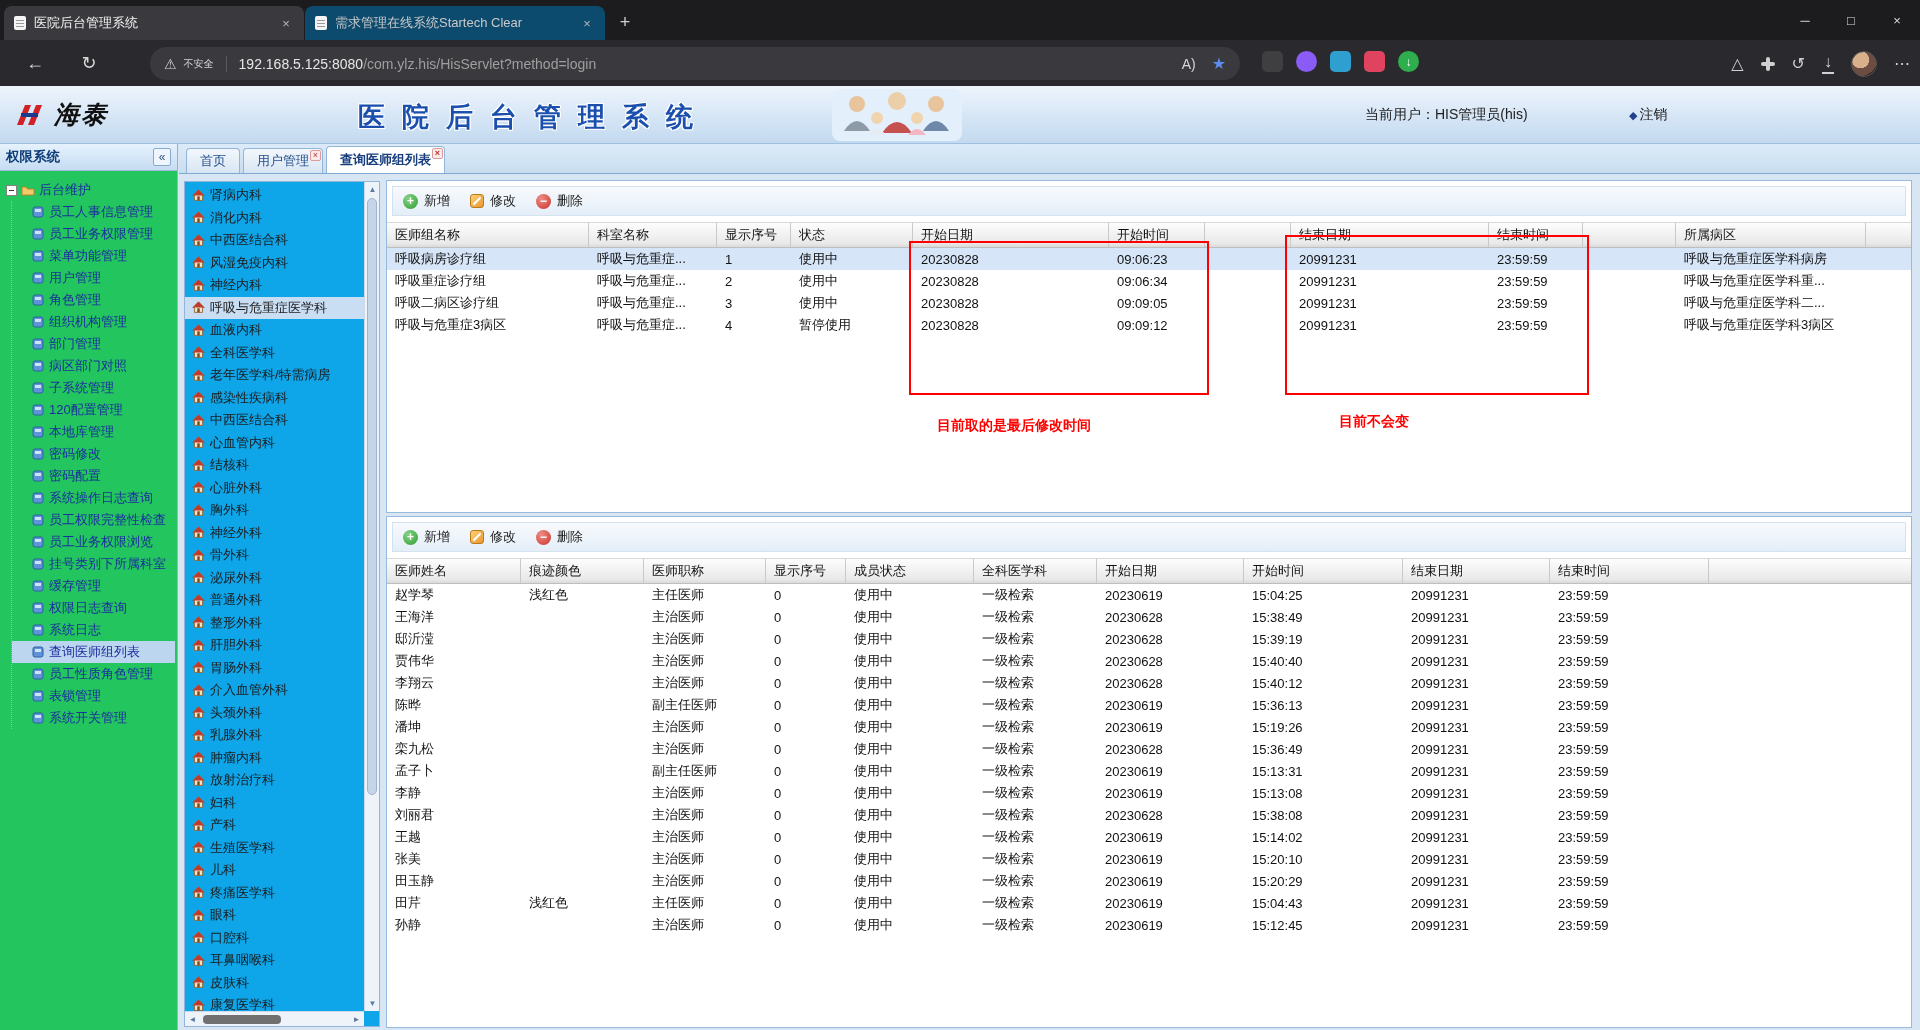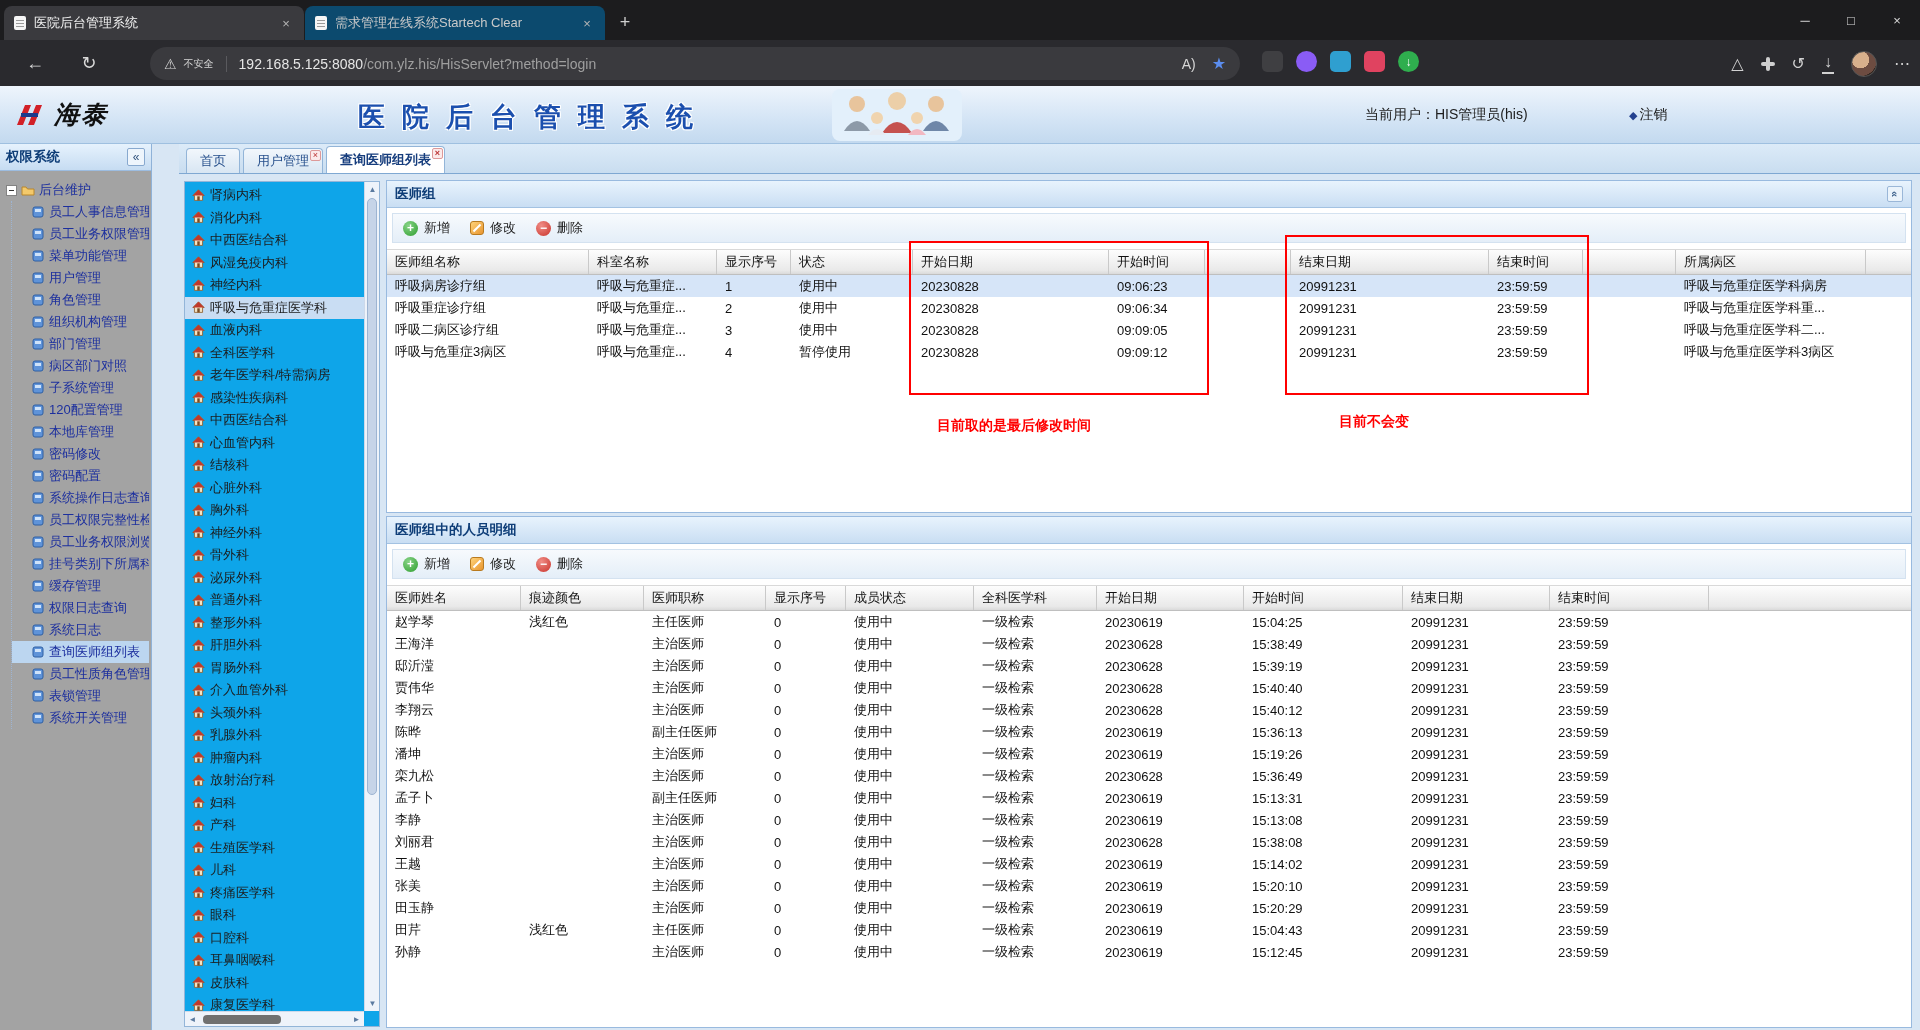--- a/index.html
+++ b/index.html
@@ -48,21 +48,21 @@
   .brand-text{font-size:25px;font-weight:bold;font-style:italic;color:#101010;letter-spacing:2px;}
   .app-title{position:absolute;left:358px;top:13px;font-size:27px;font-weight:bold;color:#1b4fae;letter-spacing:17px;text-shadow:1px 1px 0 #fff,-1px -1px 0 #fff,1px -1px 0 #fff,-1px 1px 0 #fff;}
   .family-photo{position:absolute;left:832px;top:3px;}
   .user-info{position:absolute;left:1365px;top:20px;font-size:14px;color:#1c1c1c;}
   .logout{position:absolute;left:1629px;top:20px;font-size:14px;color:#1c1c1c;display:flex;align-items:center;gap:2px;}
   .logout-diamond{color:#23418f;font-size:11px;}
 
   
   .app-main{position:absolute;left:0;top:144px;right:0;bottom:0;background:#d8e6f4;}
 
-  .sidebar{position:absolute;left:0;top:0;width:152px;bottom:0;background:#a3a3a3;border-right:1px solid #8fb2d8;}
+  .sidebar{position:absolute;left:0;top:0;width:178px;bottom:0;background:#22c55e;border-right:1px solid #8fb2d8;}
   .sidebar-header{height:27px;background:linear-gradient(180deg,#e6f2fd,#c6dcf2);border-bottom:1px solid #9cbce0;display:flex;align-items:center;padding:0 6px;}
   .sidebar-title{font-weight:bold;color:#0f3e78;font-size:13.5px;flex:1;}
   .collapse-btn{width:18px;height:18px;border:1px solid #88a9cf;background:#eef5fc;color:#33557f;font-size:12px;display:flex;align-items:center;justify-content:center;border-radius:2px;}
   .tree{padding:8px 2px 0 6px;}
   .tree-root{display:flex;align-items:center;gap:4px;height:22px;font-size:13px;color:#1c2f9e;white-space:nowrap;}
   .expander{width:11px;height:11px;border:1px solid #838383;background:#fff;position:relative;flex:none;}
   .expander::after{content:"";position:absolute;left:2px;right:2px;top:4px;height:1px;background:#333;}
   .tree-items{border-left:1px dotted #9db4d2;margin-left:5px;}
   .tree-item{display:flex;align-items:center;gap:5px;height:22px;padding-left:20px;font-size:13px;color:#1c2f9e;white-space:nowrap;overflow:hidden;}
   .tree-item.selected{background:#bcd6f0;}
@@ -779,26 +779,20 @@
     <div class="dept-hscroll">
       <span class="scroll-arrow" style="left:0;">◄</span>
       <span class="h-thumb"></span>
       <span class="scroll-arrow" style="right:0;">►</span>
     </div>
   </div>
 
   <div class="panels">
 
     <div class="panel panel1">
-      <div class="panel-header">
-        <span>医师组</span>
-        <span class="panel-collapse">
-            <span>«</span>
-          </span>
-      </div>
       <div class="toolbar">
         <span class="tb-btn">
             <span class="ico-add">+</span>
             <span>新增</span>
           </span>
         <span class="tb-btn">
             <span class="ico-edit"></span>
             <span>修改</span>
           </span>
         <span class="tb-btn">
@@ -879,23 +873,20 @@
           </div>
         </div>
       <div class="redbox redbox-start"></div>
       <div class="redbox redbox-end"></div>
       <div class="annots">
         
       <div class="annot">目前取的是最后修改时间</div><div class="annot">目前不会变</div></div>
     </div>
 
     <div class="panel panel2">
-      <div class="panel-header">
-        <span>医师组中的人员明细</span>
-      </div>
       <div class="toolbar">
         <span class="tb-btn">
             <span class="ico-add">+</span>
             <span>新增</span>
           </span>
         <span class="tb-btn">
             <span class="ico-edit"></span>
             <span>修改</span>
           </span>
         <span class="tb-btn">

